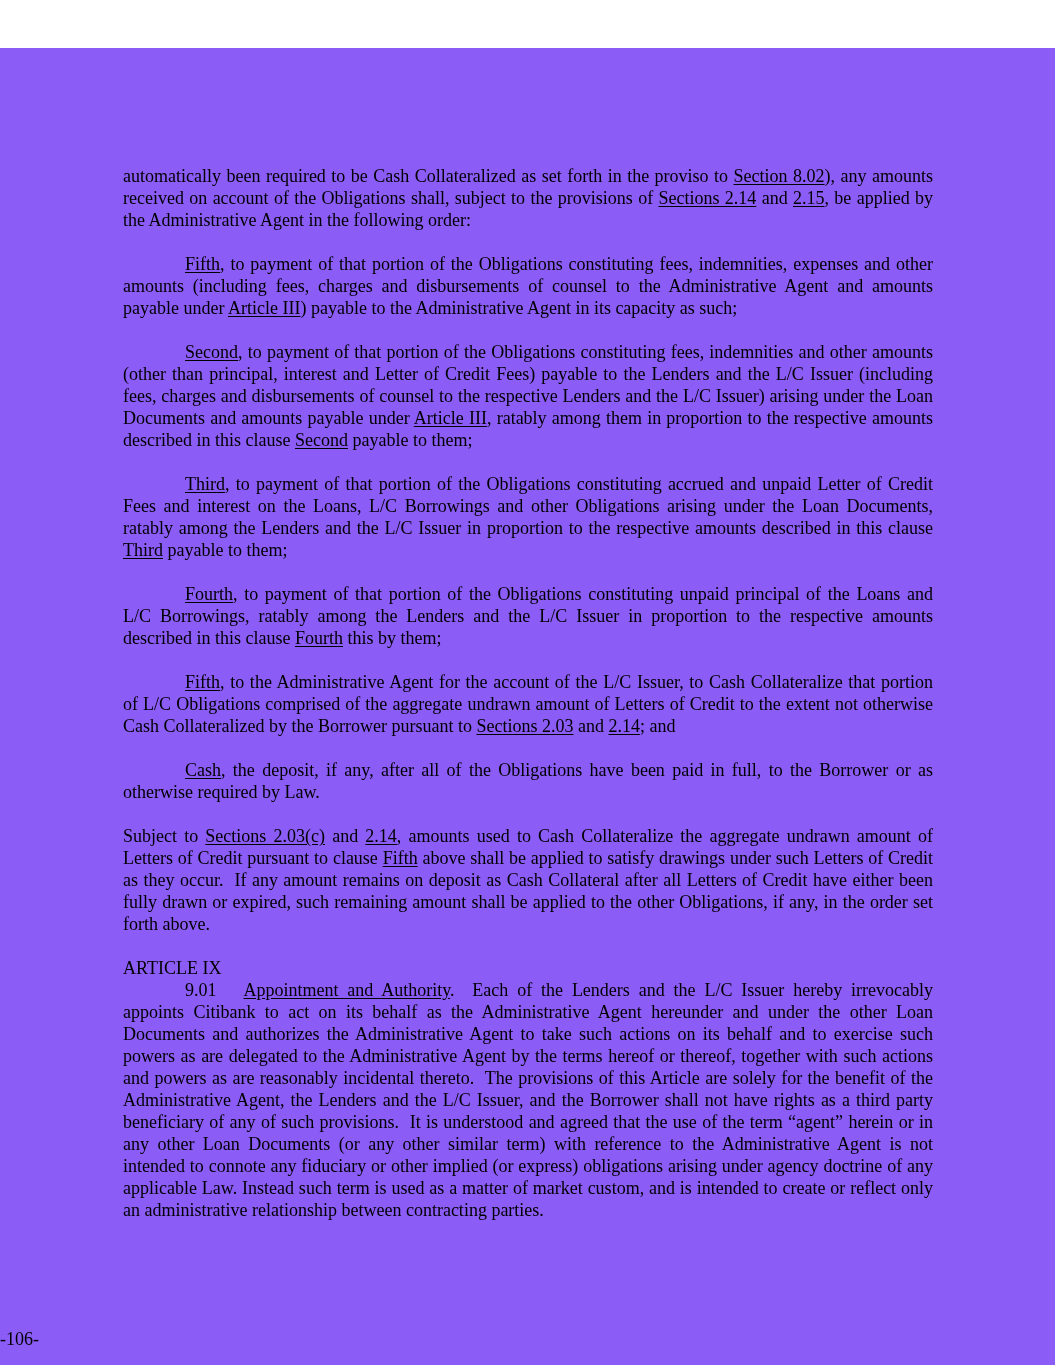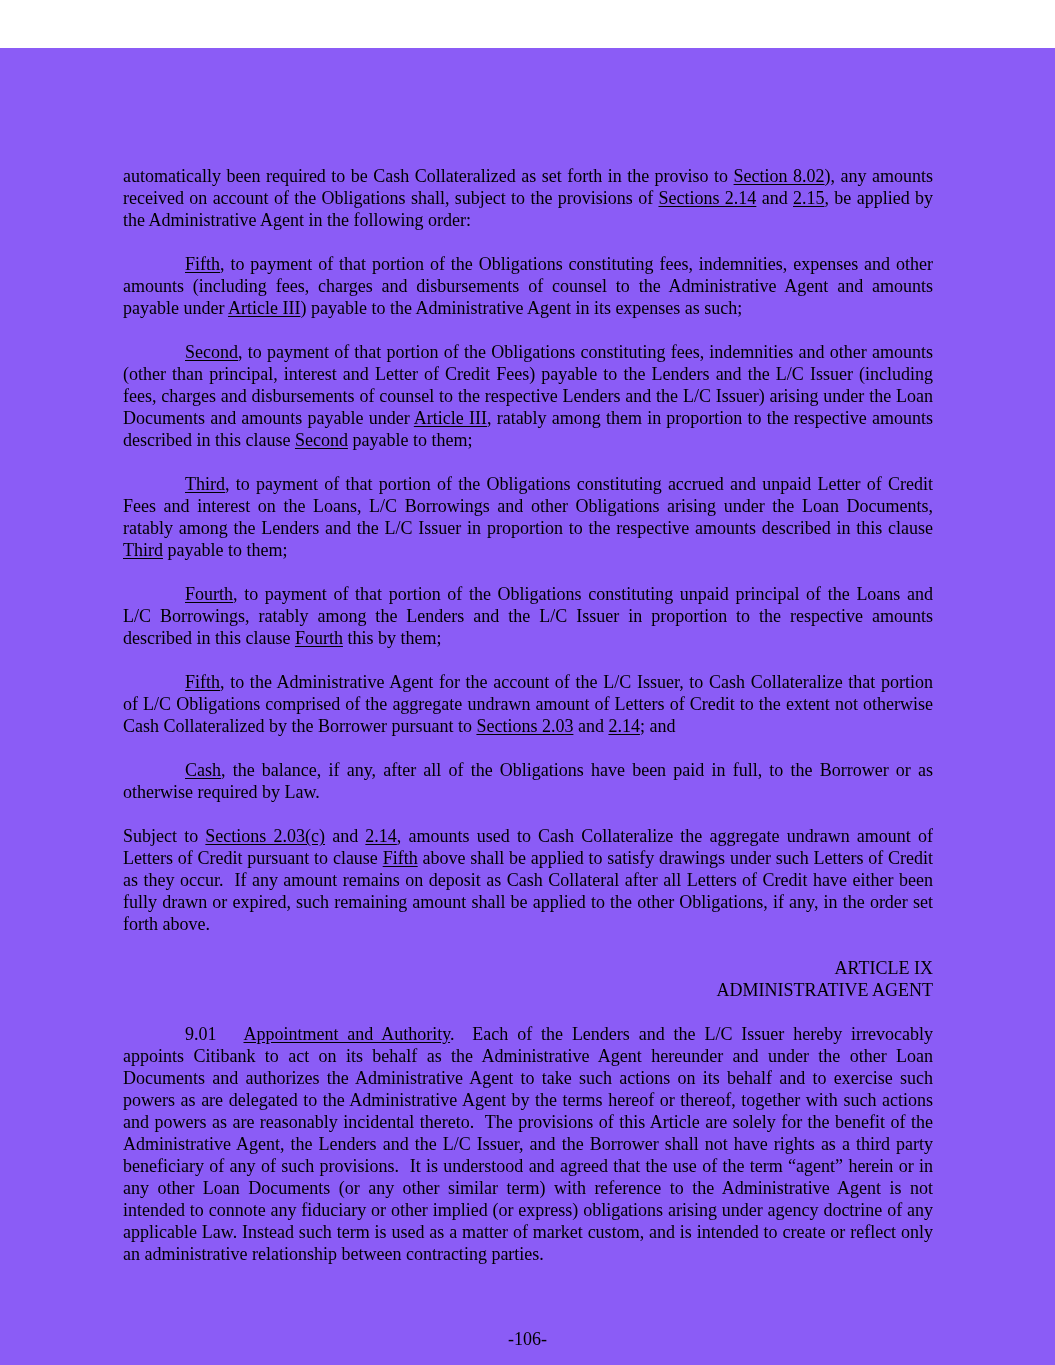--- a/index.html
+++ b/index.html
@@ -19,46 +19,44 @@
     top: 117px;
     width: 810px;
     font-size: 18px;
     line-height: 22px;
   }
   .para {
     margin: 0 0 22px 0;
     text-align: justify;
   }
   .para.indent { text-indent: 62px; }
-  .para.center { text-align: right; font-family: Liberation Serif, serif; }
+  .para.center { text-align: left; font-family: Liberation Serif, serif; }
   .para.tight { margin-bottom: 0; }
   .u { text-decoration: underline; text-underline-offset: 2px; }
   .footer {
     position: absolute;
     left: 0;
     top: 1280px;
     width: 1055px;
-    text-align: center;
     font-size: 18px;
     line-height: 22px;
   }
 </style>
 </head>
 <body>
 
 <div class="page">
   <div class="content" id="doc-body">
       <p class="para"><span>automatically been required to be Cash Collateralized as set forth in the proviso to </span><span class="u">Section 8.02</span><span>), any amounts received on account of the Obligations shall, subject to the provisions of </span><span class="u">Sections 2.14</span><span> and </span><span class="u">2.15</span><span>, be applied by the Administrative Agent in the following order:</span></p>
-      <p class="para indent"><span class="u">Fifth</span><span>, to payment of that portion of the Obligations constituting fees, indemnities, expenses and other amounts (including fees, charges and disbursements of counsel to the Administrative Agent and amounts payable under </span><span class="u">Article III</span><span>) payable to the Administrative Agent in its expenses as such;</span></p>
+      <p class="para indent"><span class="u">Fifth</span><span>, to payment of that portion of the Obligations constituting fees, indemnities, expenses and other amounts (including fees, charges and disbursements of counsel to the Administrative Agent and amounts payable under </span><span class="u">Article III</span><span>) payable to the Administrative Agent in its capacity as such;</span></p>
       <p class="para indent"><span class="u">Second</span><span>, to payment of that portion of the Obligations constituting fees, indemnities and other amounts (other than principal, interest and Letter of Credit Fees) payable to the Lenders and the L/C Issuer (including fees, charges and disbursements of counsel to the respective Lenders and the L/C Issuer) arising under the Loan Documents and amounts payable under </span><span class="u">Article III</span><span>, ratably among them in proportion to the respective amounts described in this clause </span><span class="u">Second</span><span> payable to them;</span></p>
       <p class="para indent"><span class="u">Third</span><span>, to payment of that portion of the Obligations constituting accrued and unpaid Letter of Credit Fees and interest on the Loans, L/C Borrowings and other Obligations arising under the Loan Documents, ratably among the Lenders and the L/C Issuer in proportion to the respective amounts described in this clause </span><span class="u">Third</span><span> payable to them;</span></p>
       <p class="para indent"><span class="u">Fourth</span><span>, to payment of that portion of the Obligations constituting unpaid principal of the Loans and L/C Borrowings, ratably among the Lenders and the L/C Issuer in proportion to the respective amounts described in this clause </span><span class="u">Fourth</span><span> this by them;</span></p>
       <p class="para indent"><span class="u">Fifth</span><span>, to the Administrative Agent for the account of the L/C Issuer, to Cash Collateralize that portion of L/C Obligations comprised of the aggregate undrawn amount of Letters of Credit to the extent not otherwise Cash Collateralized by the Borrower pursuant to </span><span class="u">Sections 2.03</span><span> and </span><span class="u">2.14</span><span>; and</span></p>
-      <p class="para indent"><span class="u">Cash</span><span>, the balance, if any, after all of the Obligations have been paid in full, to the Borrower or as otherwise required by Law.</span></p>
+      <p class="para indent"><span class="u">Cash</span><span>, the deposit, if any, after all of the Obligations have been paid in full, to the Borrower or as otherwise required by Law.</span></p>
       <p class="para"><span>Subject to </span><span class="u">Sections 2.03(c)</span><span> and </span><span class="u">2.14</span><span>, amounts used to Cash Collateralize the aggregate undrawn amount of Letters of Credit pursuant to clause </span><span class="u">Fifth</span><span> above shall be applied to satisfy drawings under such Letters of Credit as they occur.&nbsp; If any amount remains on deposit as Cash Collateral after all Letters of Credit have either been fully drawn or expired, such remaining amount shall be applied to the other Obligations, if any, in the order set forth above.</span></p>
       <p class="para center tight"><span>ARTICLE IX</span></p>
-      <p class="para center"><span>ADMINISTRATIVE AGENT</span></p>
       <p class="para indent"><span>9.01  </span><span class="u">Appointment and Authority</span><span>.&nbsp; Each of the Lenders and the L/C Issuer hereby irrevocably appoints Citibank to act on its behalf as the Administrative Agent hereunder and under the other Loan Documents and authorizes the Administrative Agent to take such actions on its behalf and to exercise such powers as are delegated to the Administrative Agent by the terms hereof or thereof, together with such actions and powers as are reasonably incidental thereto.&nbsp; The provisions of this Article are solely for the benefit of the Administrative Agent, the Lenders and the L/C Issuer, and the Borrower shall not have rights as a third party beneficiary of any of such provisions.&nbsp; It is understood and agreed that the use of the term “agent” herein or in any other Loan Documents (or any other similar term) with reference to the Administrative Agent is not intended to connote any fiduciary or other implied (or express) obligations arising under agency doctrine of any applicable Law. Instead such term is used as a matter of market custom, and is intended to create or reflect only an administrative relationship between contracting parties.</span></p>
     </div>
   <div class="footer">
     <span>-106-</span>
   </div>
 </div>
 
 </body></html>

